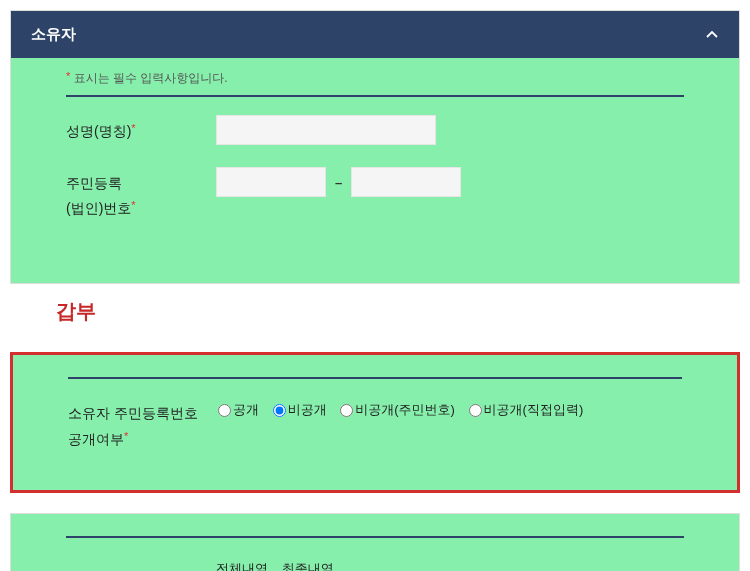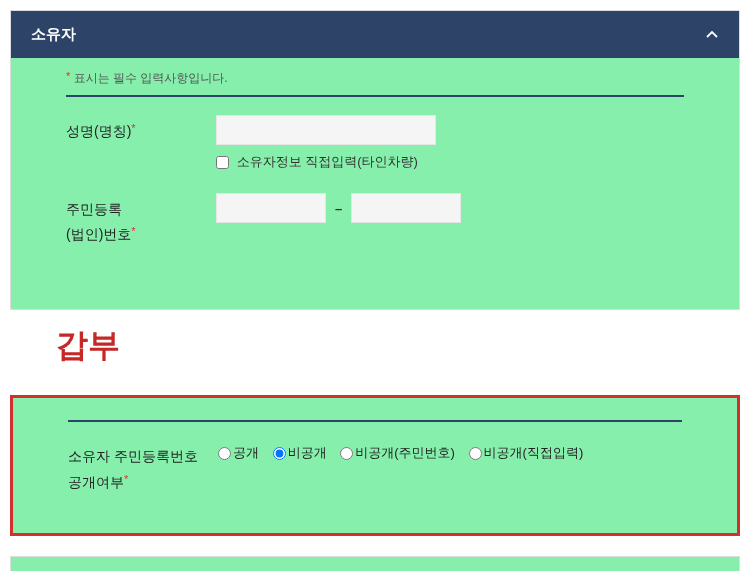--- a/index.html
+++ b/index.html
@@ -70,21 +70,21 @@
     }
     .text-input.small { width: 110px; }
     .dash { display: inline-block; width: 18px; text-align: center; font-weight: bold; }
     .checkbox-line { margin-top: 8px; font-size: 13px; color: #333; }
     .checkbox-line input { vertical-align: middle; margin-right: 4px; }
     .radio-line { font-size: 13px; color: #222; padding-top: 4px;}
     .radio-item { margin-right: 10px; white-space: nowrap; }
     .radio-item input { vertical-align: middle; margin-right: 2px; }
     .annotation {
       color: #c62828;
-      font-size: 32px;
+      font-size: 20px;
       font-weight: 900;
       margin: -6px 0 -4px 56px;
     }
     .highlight-panel {
       border: 3px solid #d32f2f !important;
       margin-top: 31px;
     }
     .panel-body.tight { padding: 22px 55px 38px 55px; }
   </style>
 </head>
@@ -104,26 +104,20 @@
       <span class="red-star">*</span>
       <span>표시는 필수 입력사항입니다.</span>
     </div>
     <hr class="divider">
     <div class="row">
       <div class="label-cell">
         <span>성명(명칭)</span><span class="red-star">*</span>
       </div>
       <div class="value-cell">
         <input type="text" class="text-input" style="">
-        <div class="checkbox-line">
-          <label>
-            <input type="checkbox" style="">
-            <span>소유자정보 직접입력(타인차량)</span>
-          </label>
-        </div>
       </div>
     </div>
     <div class="row">
       <div class="label-cell">
         <span>주민등록</span><br>
         <span>(법인)번호</span><span class="red-star">*</span>
       </div>
       <div class="value-cell">
         <input type="text" class="text-input small" style="">
         <span class="dash">–</span>

